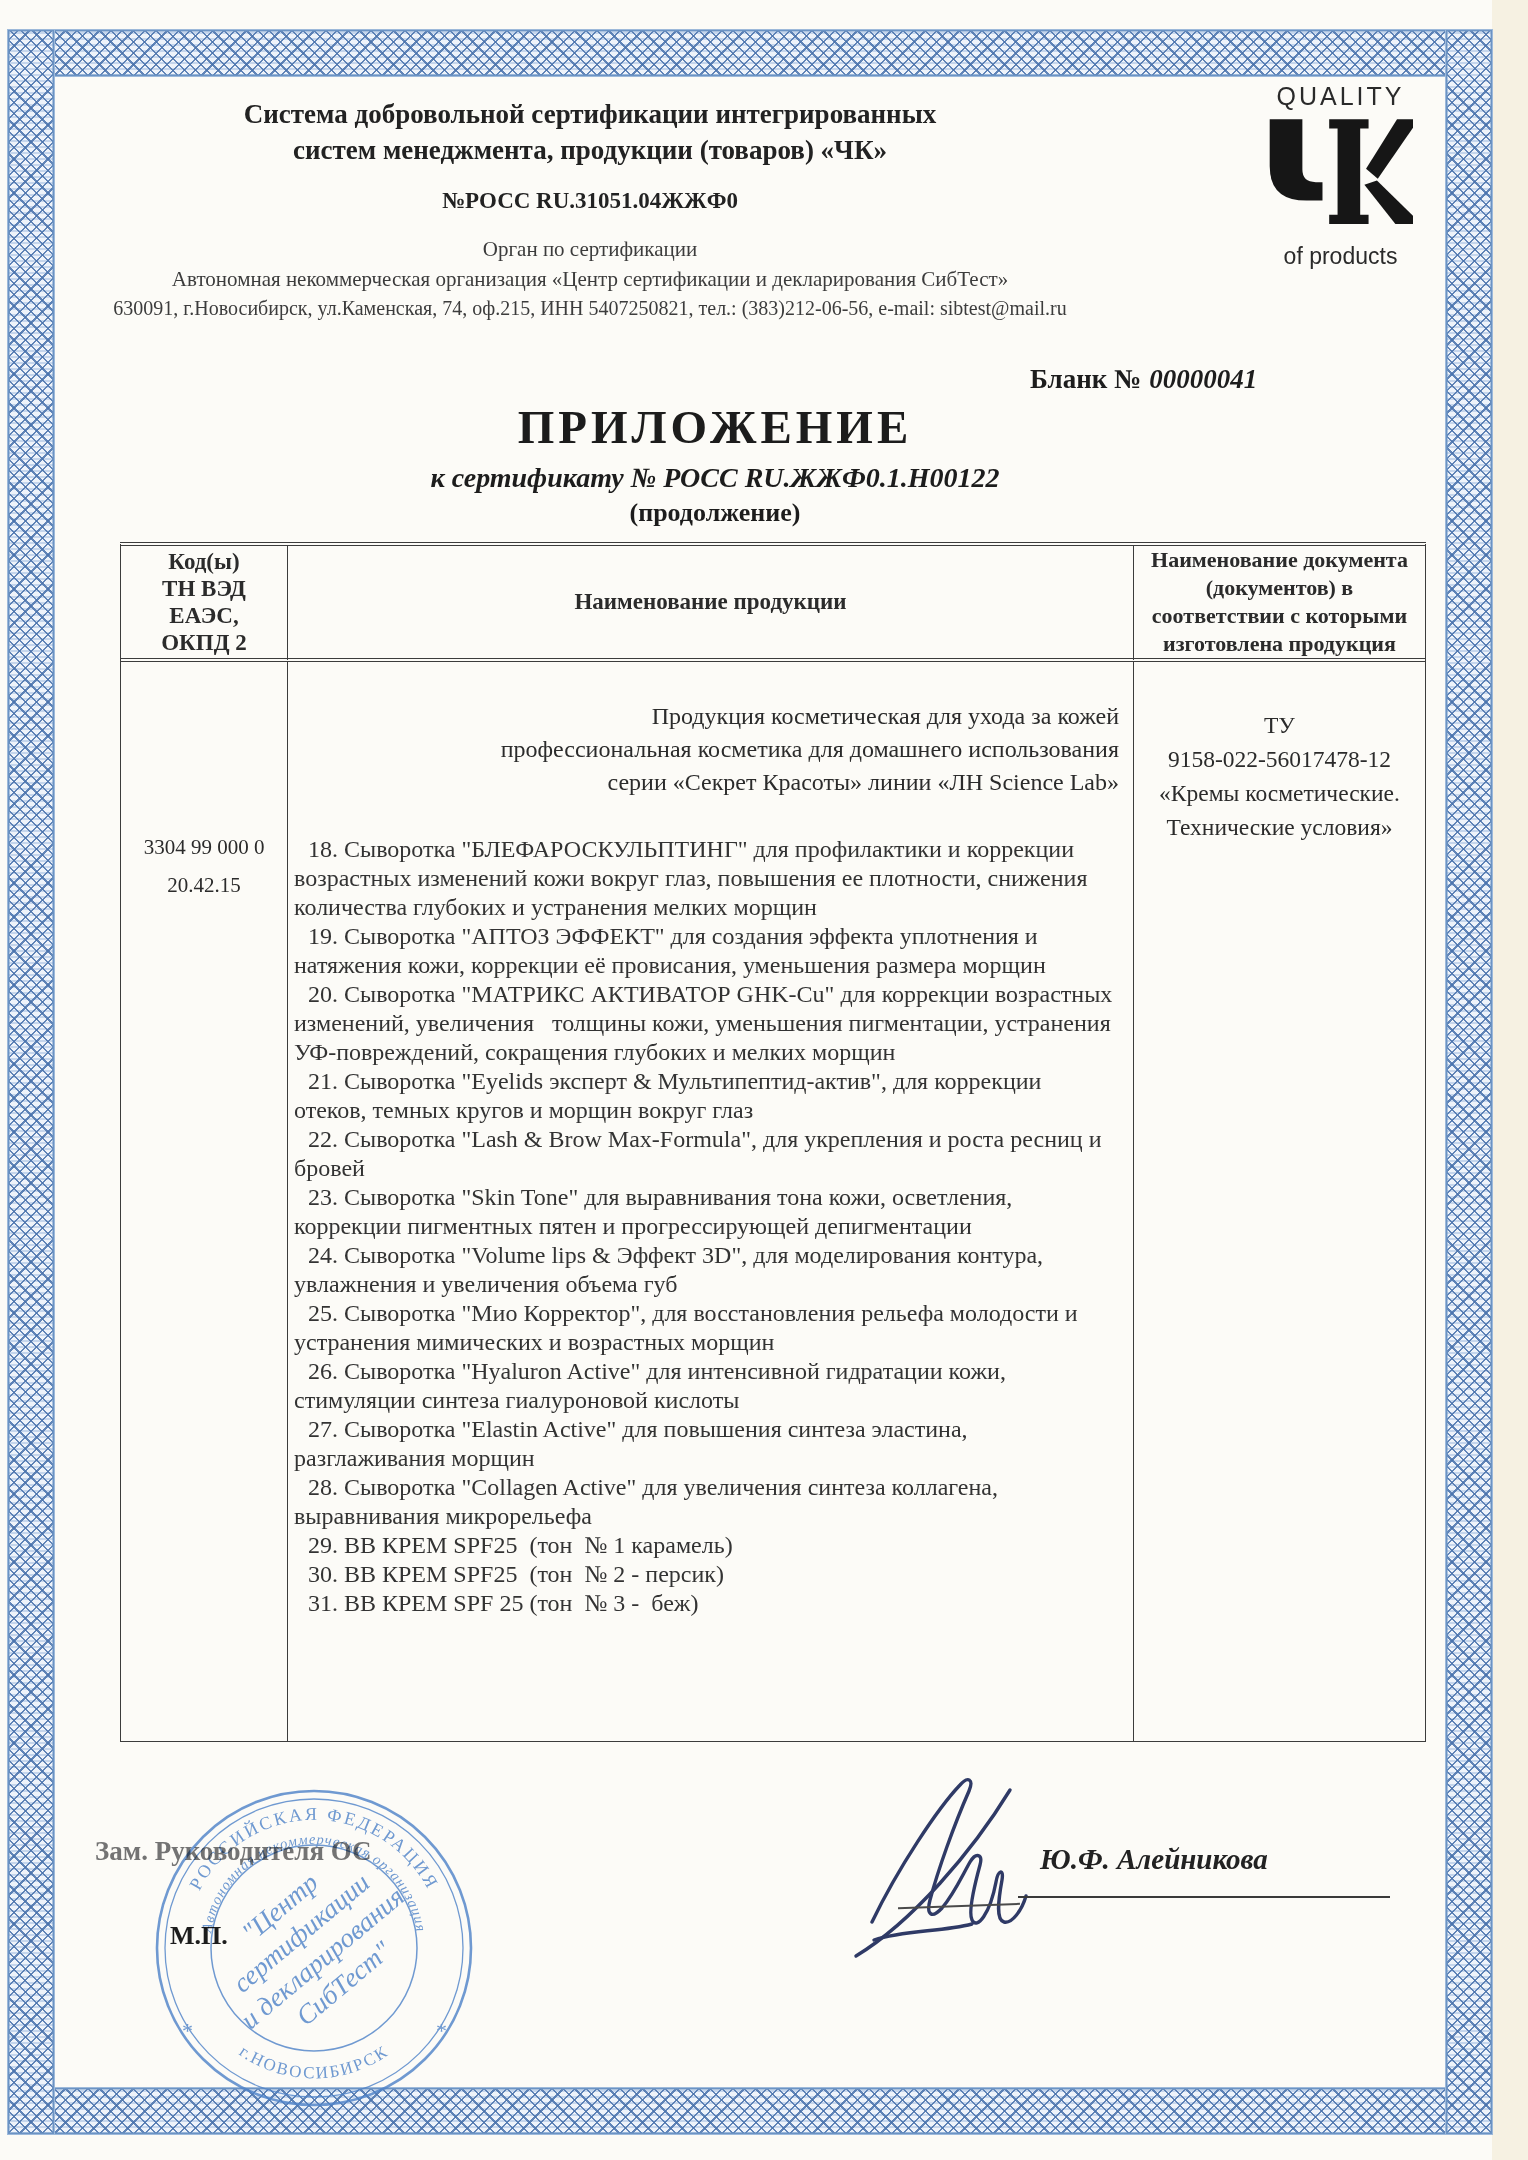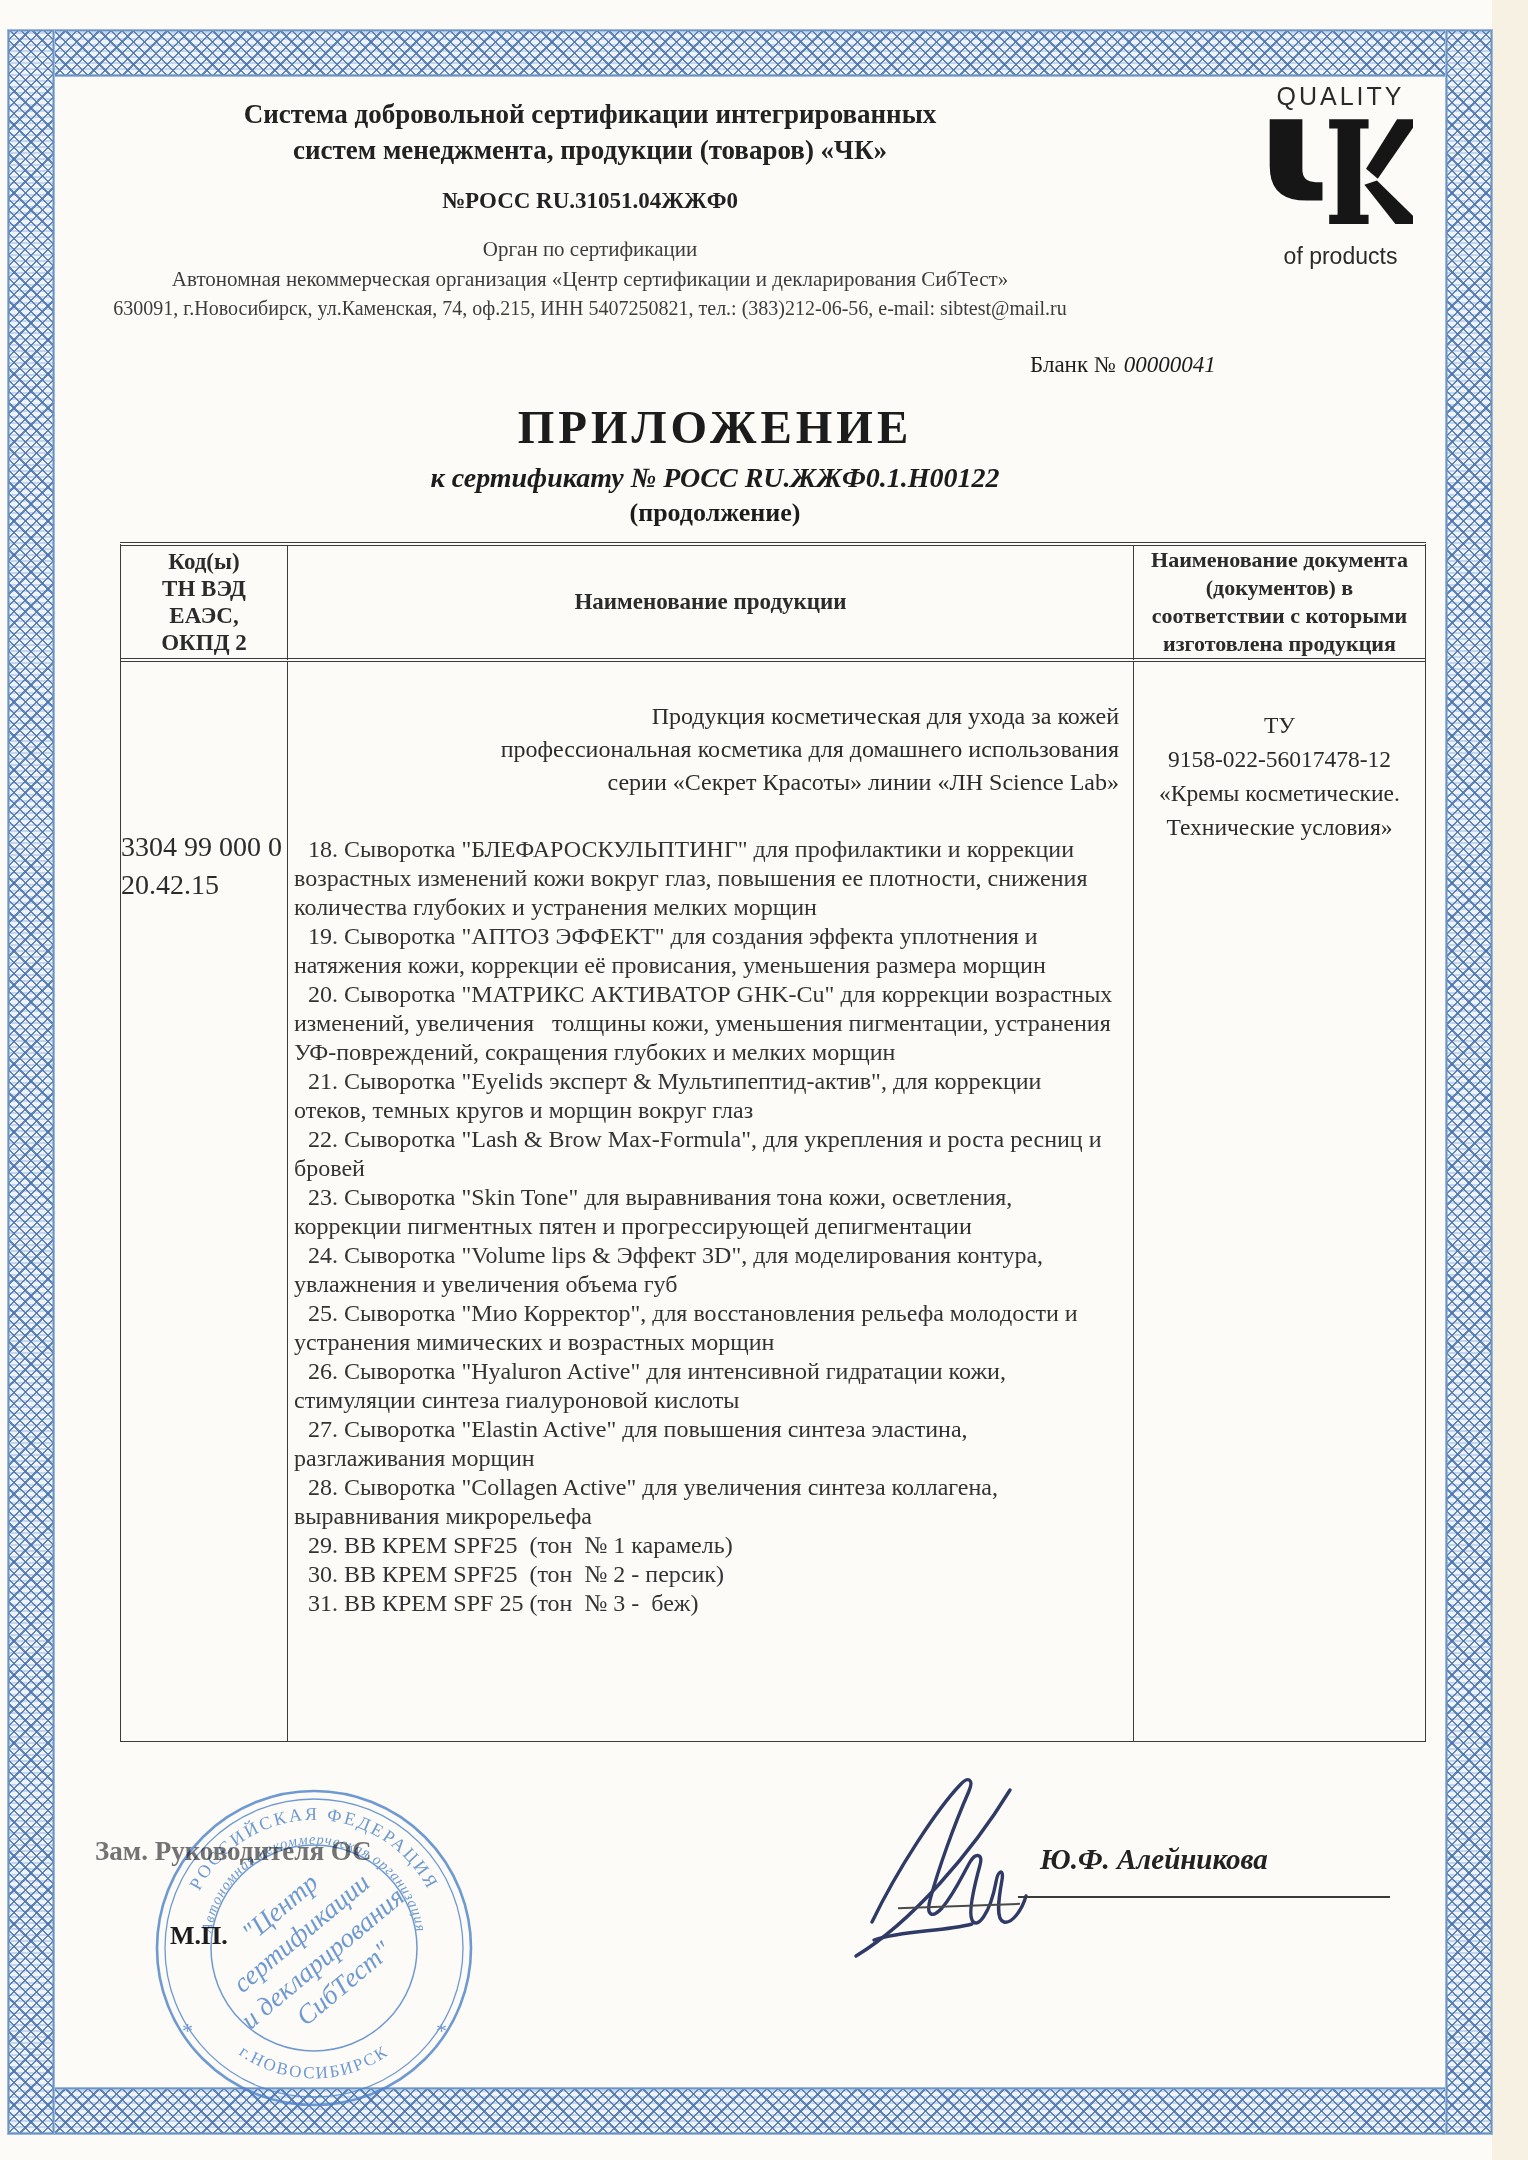--- a/index.html
+++ b/index.html
@@ -37,21 +37,21 @@
   .org .a{font-size:20px;line-height:29px;}
 
   
   .logo{position:absolute;top:82px;left:1243px;width:195px;text-align:center;
         font-family:"Liberation Sans","DejaVu Sans",sans-serif;color:#2a2a2a;}
   .logo .q{font-size:25px;letter-spacing:3px;}
   .logo .p{font-size:23px;margin-top:2px;}
   .logo svg{display:block;margin:4px auto 0;}
 
   
-  .blank{position:absolute;top:352px;left:1030px;font-size:23px;font-weight:normal;color:#1d1d1d;white-space:nowrap;}
+  .blank{position:absolute;top:364px;left:1030px;font-size:27px;font-weight:bold;color:#1d1d1d;white-space:nowrap;}
   .blank .num{font-style:italic;padding-left:8px;}
 
   
   .titleblock{position:absolute;top:400px;left:120px;width:1190px;text-align:center;color:#1c1c1c;}
   .titleblock .main{font-size:47px;font-weight:bold;letter-spacing:4px;}
   .titleblock .sub{font-size:28px;font-weight:bold;font-style:italic;margin-top:8px;}
   .titleblock .cont{font-size:26px;font-weight:bold;margin-top:4px;}
 
   
   .cert-table{
@@ -61,21 +61,21 @@
   }
   .cell{box-sizing:border-box;}
   .hc{border-bottom:4px double #3c3c3c;display:flex;flex-direction:column;justify-content:center;
       align-items:center;font-weight:bold;text-align:center;}
   .c1{border-right:1.6px solid #3c3c3c;}
   .c2{border-right:1.6px solid #3c3c3c;}
   .hc.c1{font-size:23px;line-height:27px;}
   .hc.c2{font-size:23px;}
   .hc.c3{font-size:22px;line-height:28px;}
   .bc{padding-top:0;}
-  .bc.c1{font-size:28px;line-height:38px;padding-top:166px;}
+  .bc.c1{text-align:center;font-size:21px;line-height:38px;padding-top:166px;}
   .bc.c2{padding:38px 14px 0 6px;}
   .bc.c3{text-align:center;font-size:23.5px;line-height:34px;padding-top:46px;}
   .intro{text-align:right;font-size:24px;line-height:33px;margin-bottom:36px;}
   .item{margin:0;font-size:24px;line-height:29px;text-indent:14px;white-space:pre-wrap;color:#333;}
 
   
   .post{position:absolute;top:1836px;left:95px;font-size:27px;font-weight:bold;color:#737373;}
   .mp{position:absolute;top:1921px;left:150px;font-size:26px;font-weight:bold;color:#1d1d1d;margin-left:20px;}
   .sig-name{position:absolute;top:1843px;left:1040px;font-size:29px;font-weight:bold;font-style:italic;color:#222;white-space:nowrap;}
   .sig-line{position:absolute;top:1896px;left:1018px;width:372px;height:2px;background:#3a3a3a;}

